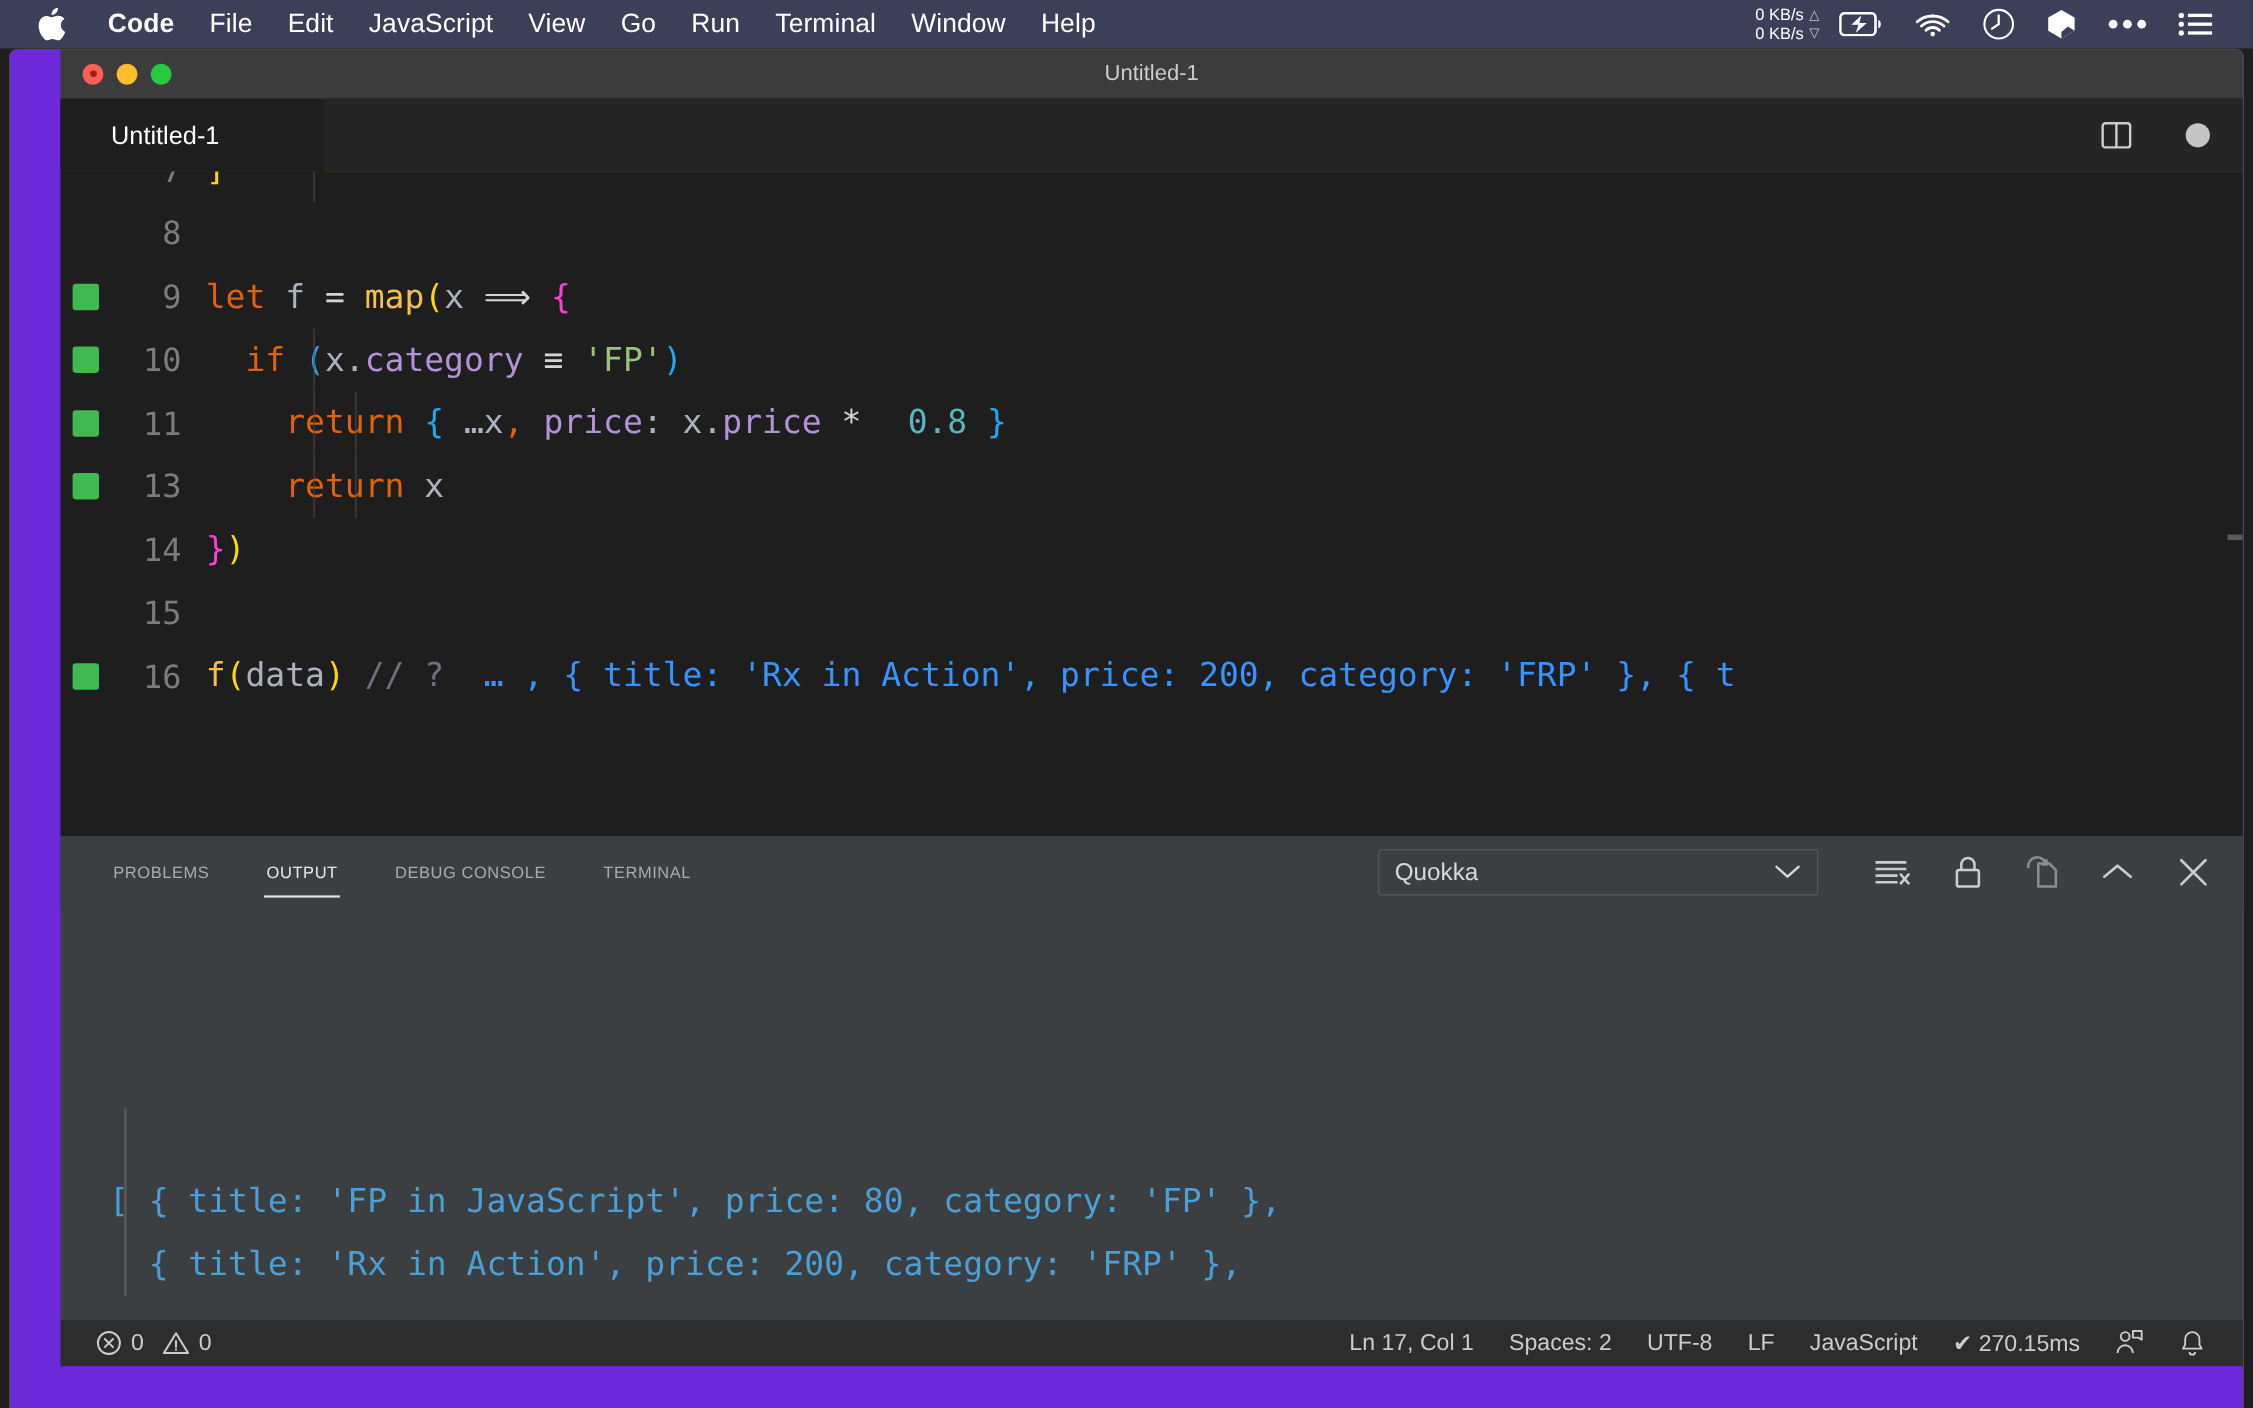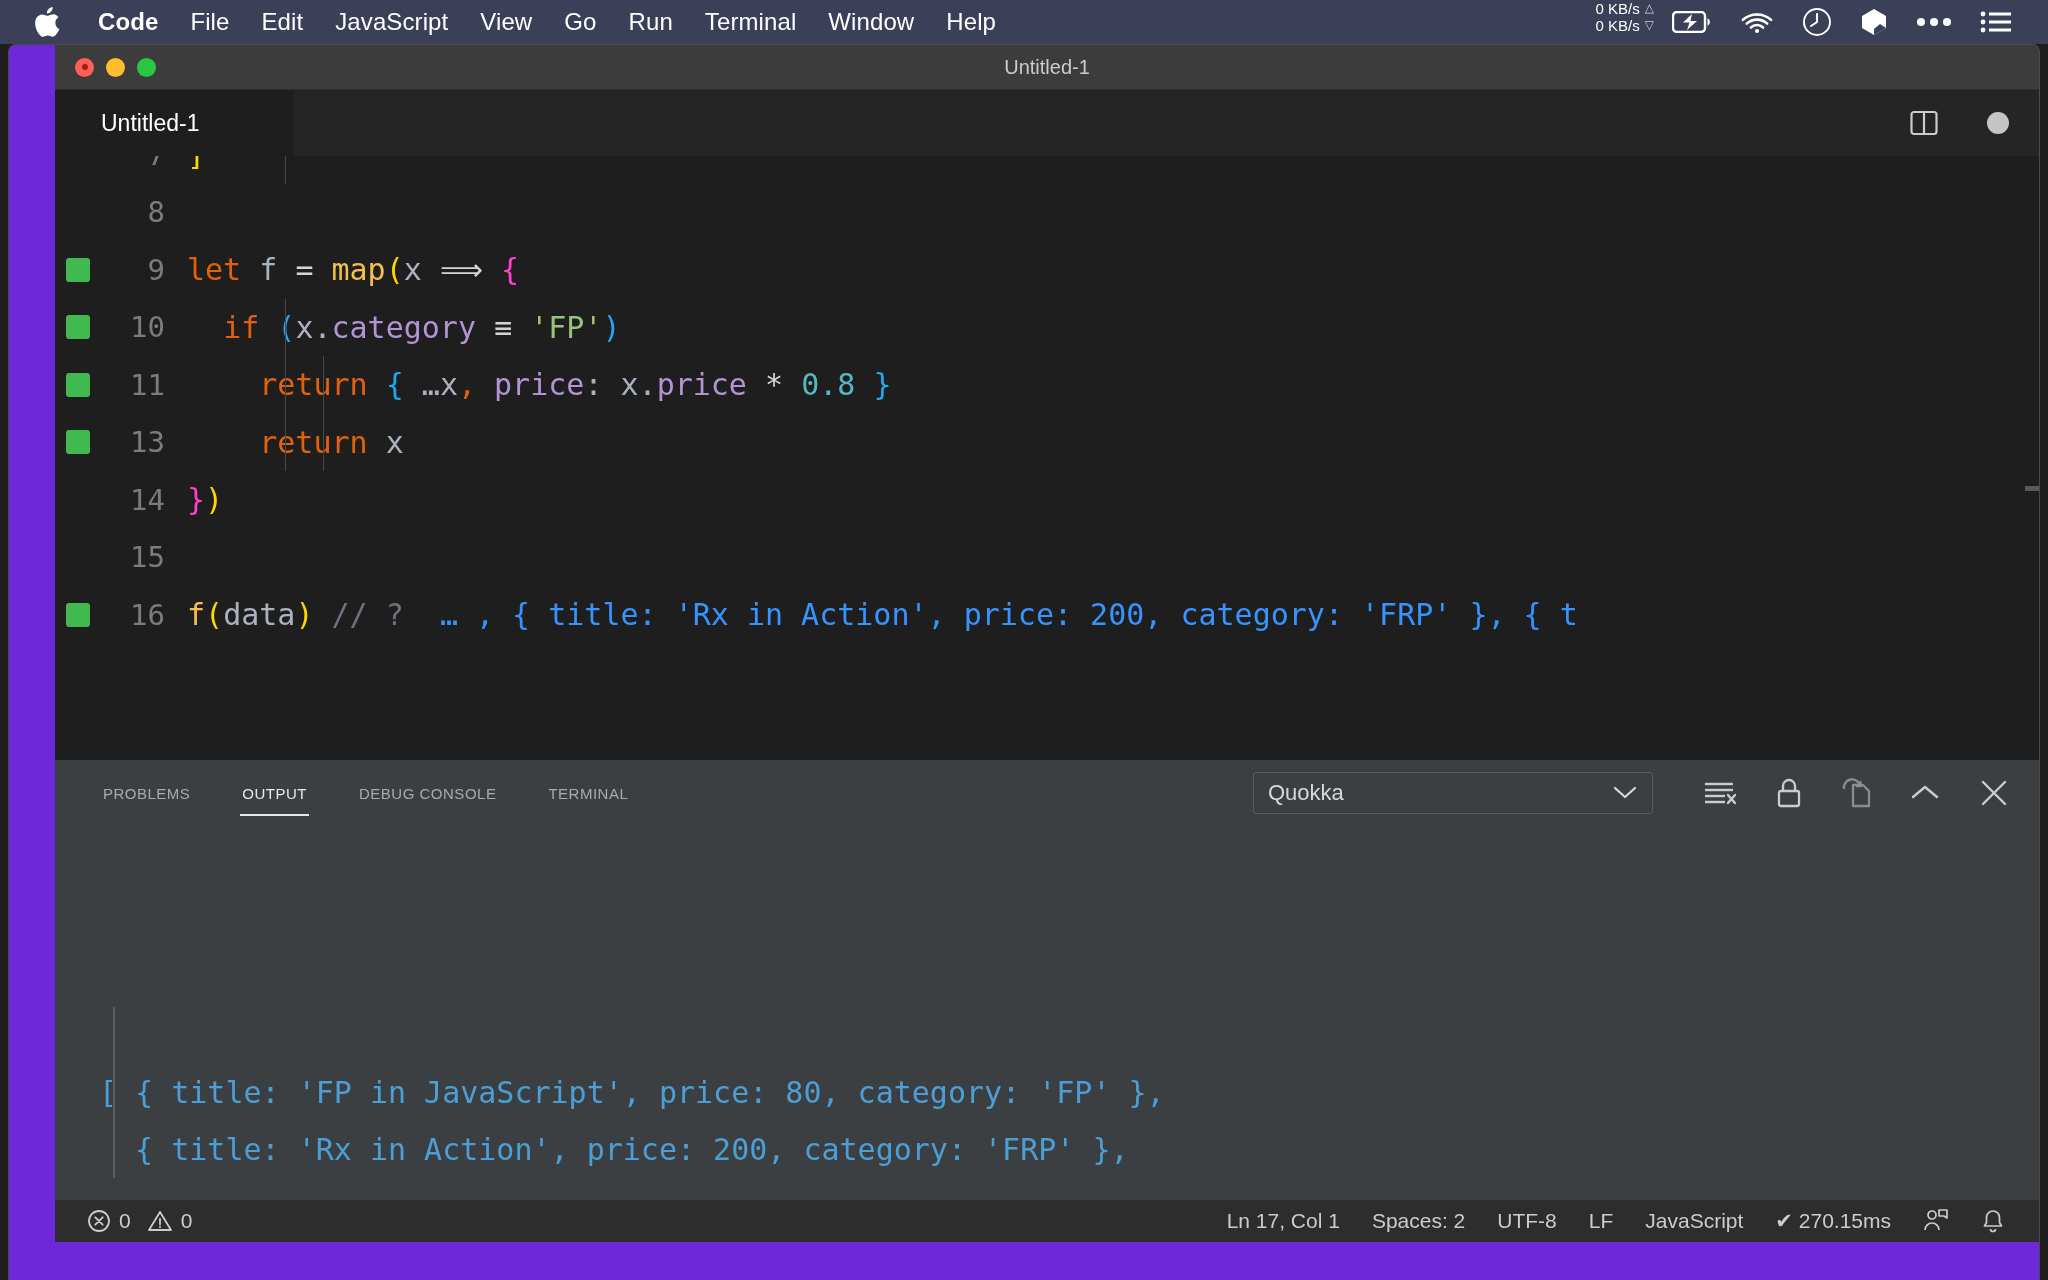--- a/index.html
+++ b/index.html
@@ -32,21 +32,21 @@
     padding: 0 16px;
     font-size: 24px;
     line-height: 44px;
     letter-spacing: 0.1px;
     white-space: nowrap;
     color: #fff;
   }
   .menu-item.bold { font-weight: bold; }
   #menubar-right {
     margin-left: auto;
-    display: flex; 
+    display: flex; align-items: center;
     height: 100%;
     padding-right: 22px;
   }
   .net-speed {
     font-size: 15px;
     line-height: 17px;
     text-align: right;
     margin-right: 4px;
     font-family: "Liberation Sans", sans-serif;
     display: flex; flex-direction: column;
@@ -160,21 +160,21 @@
     top: 0; bottom: 0;
     width: 1px;
     background: #484848;
   }
   
   .t-kw      { color: #e36209; font-weight: normal; }      
   .t-fn      { color: #f4bf4f; }                          
   .t-var     { color: #abb2bf; }                          
   .t-prop    { color: #b392d6; }                          
   .t-str     { color: #98c379; }                          
-  .t-num     { color: #56b6c2; }                          
+  .t-num     { color: #56b6c2; margin-left: 24px; }                          
   .t-op      { color: #d4d4d4; }
   .t-paren-y { color: #ffd700; }
   .t-paren-p { color: #ff3fd0; }
   .t-paren-b { color: #22a7f0; }
   .t-comment { color: #6a737d; }
   .t-quokka  { color: #3794ff; }
   .t-punct   { color: #abb2bf; }
 
   
   #editor-scroll {

